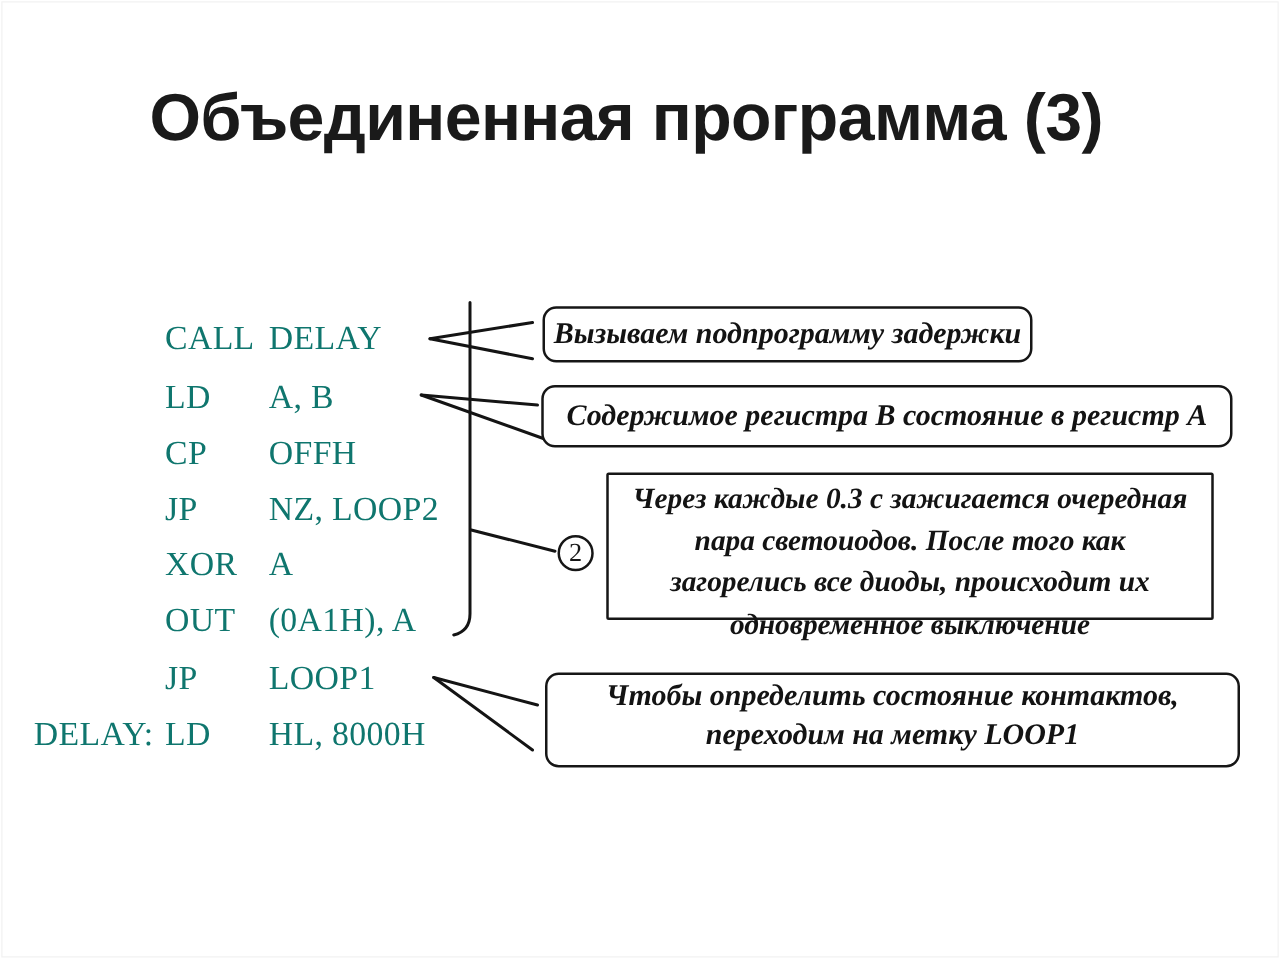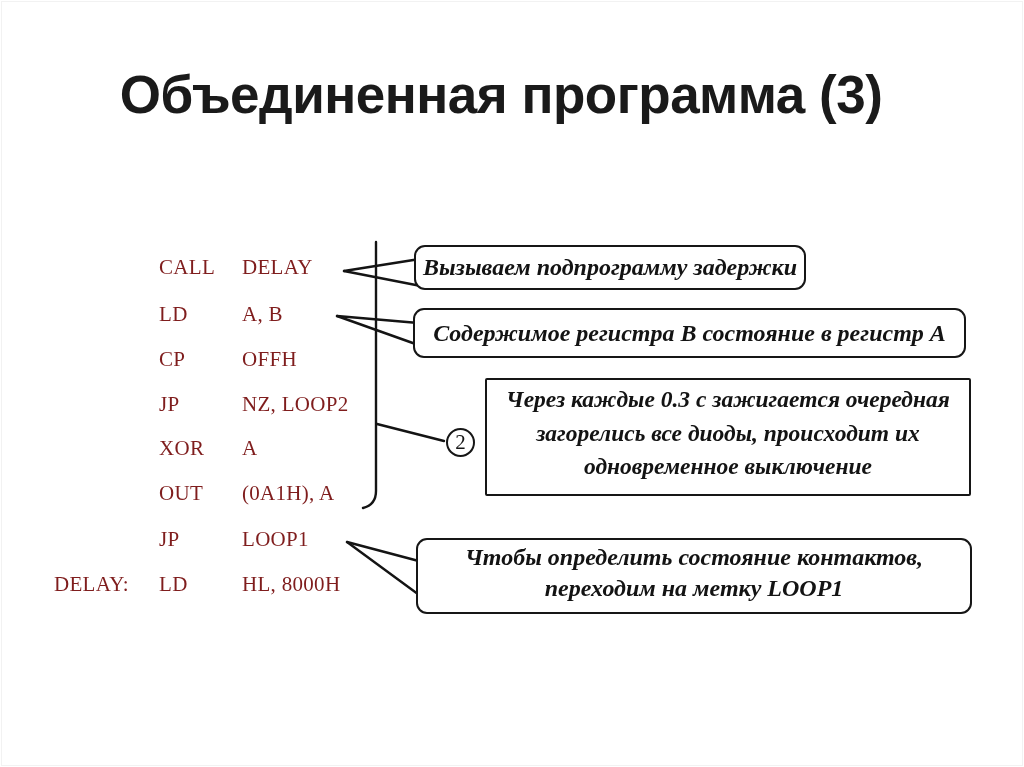--- a/index.html
+++ b/index.html
@@ -21,24 +21,24 @@
     text-align:center;
     font-family:"Liberation Sans",sans-serif;
     font-size:53px;
     font-weight:700;
     color:#1a1a1a;
     letter-spacing:-0.5px;
   }
   
   .code-row{
     position:absolute;
-    left:54px;width:340px;height:34px;
+    left:27px;width:340px;height:34px;
     font-family:"Liberation Serif",serif;
-    font-size:21px;
-    color:#7f1d1d;
+    font-size:27px;
+    color:#0f766e;
     white-space:nowrap;
     letter-spacing:0.3px;
   }
   .code-row .lbl{position:absolute;left:0;top:0;}
   .code-row .mn{position:absolute;left:105px;top:0;}
   .code-row .op{position:absolute;left:188px;top:0;}
   
   #connectors{
     position:absolute;top:0;left:0;width:1024px;height:767px;
     z-index:1;
@@ -50,21 +50,21 @@
     box-sizing:border-box;
     background:#ffffff;
     border:2.5px solid #161616;
     font-family:"Liberation Serif",serif;
     font-style:italic;
     font-weight:600;
     color:#131313;
     text-align:center;
     white-space:nowrap;
   }
-  .bubble{border-radius:11px;}
+  .bubble{border-radius:11px;margin-left:20px;}
   .rect-box{border-radius:2px;}
   #callout-1{left:414px;top:245px;width:392px;height:45px;font-size:24px;line-height:41px;}
   #callout-2{left:413px;top:308px;width:553px;height:50px;font-size:24px;line-height:46px;}
   #explain-box{left:485px;top:378px;width:486px;height:118px;font-size:23.5px;padding-top:3px;}
   #explain-box .tline{height:33.5px;line-height:33.5px;}
   #callout-4{left:416px;top:538px;width:556px;height:76px;font-size:24px;padding-top:2px;}
   #callout-4 .tline{height:31px;line-height:31px;}
   
   .circle-num{
     position:absolute;
@@ -151,20 +151,21 @@
   <div id="callout-1" class="callout bubble">
     <span>Вызываем подпрограмму задержки</span>
   </div>
 
   <div id="callout-2" class="callout bubble">
     <span>Содержимое регистра B состояние в регистр A</span>
   </div>
 
   <div id="explain-box" class="callout rect-box">
     <div class="tline">Через каждые 0.3 с зажигается очередная</div>
+    <div class="tline">пара светоиодов. После того как</div>
     <div class="tline">загорелись все диоды, происходит их</div>
     <div class="tline">одновременное выключение</div>
   </div>
 
   <div id="callout-4" class="callout bubble">
     <div class="tline">Чтобы определить состояние контактов,</div>
     <div class="tline">переходим на метку LOOP1</div>
   </div>
 
   <div class="circle-num">

